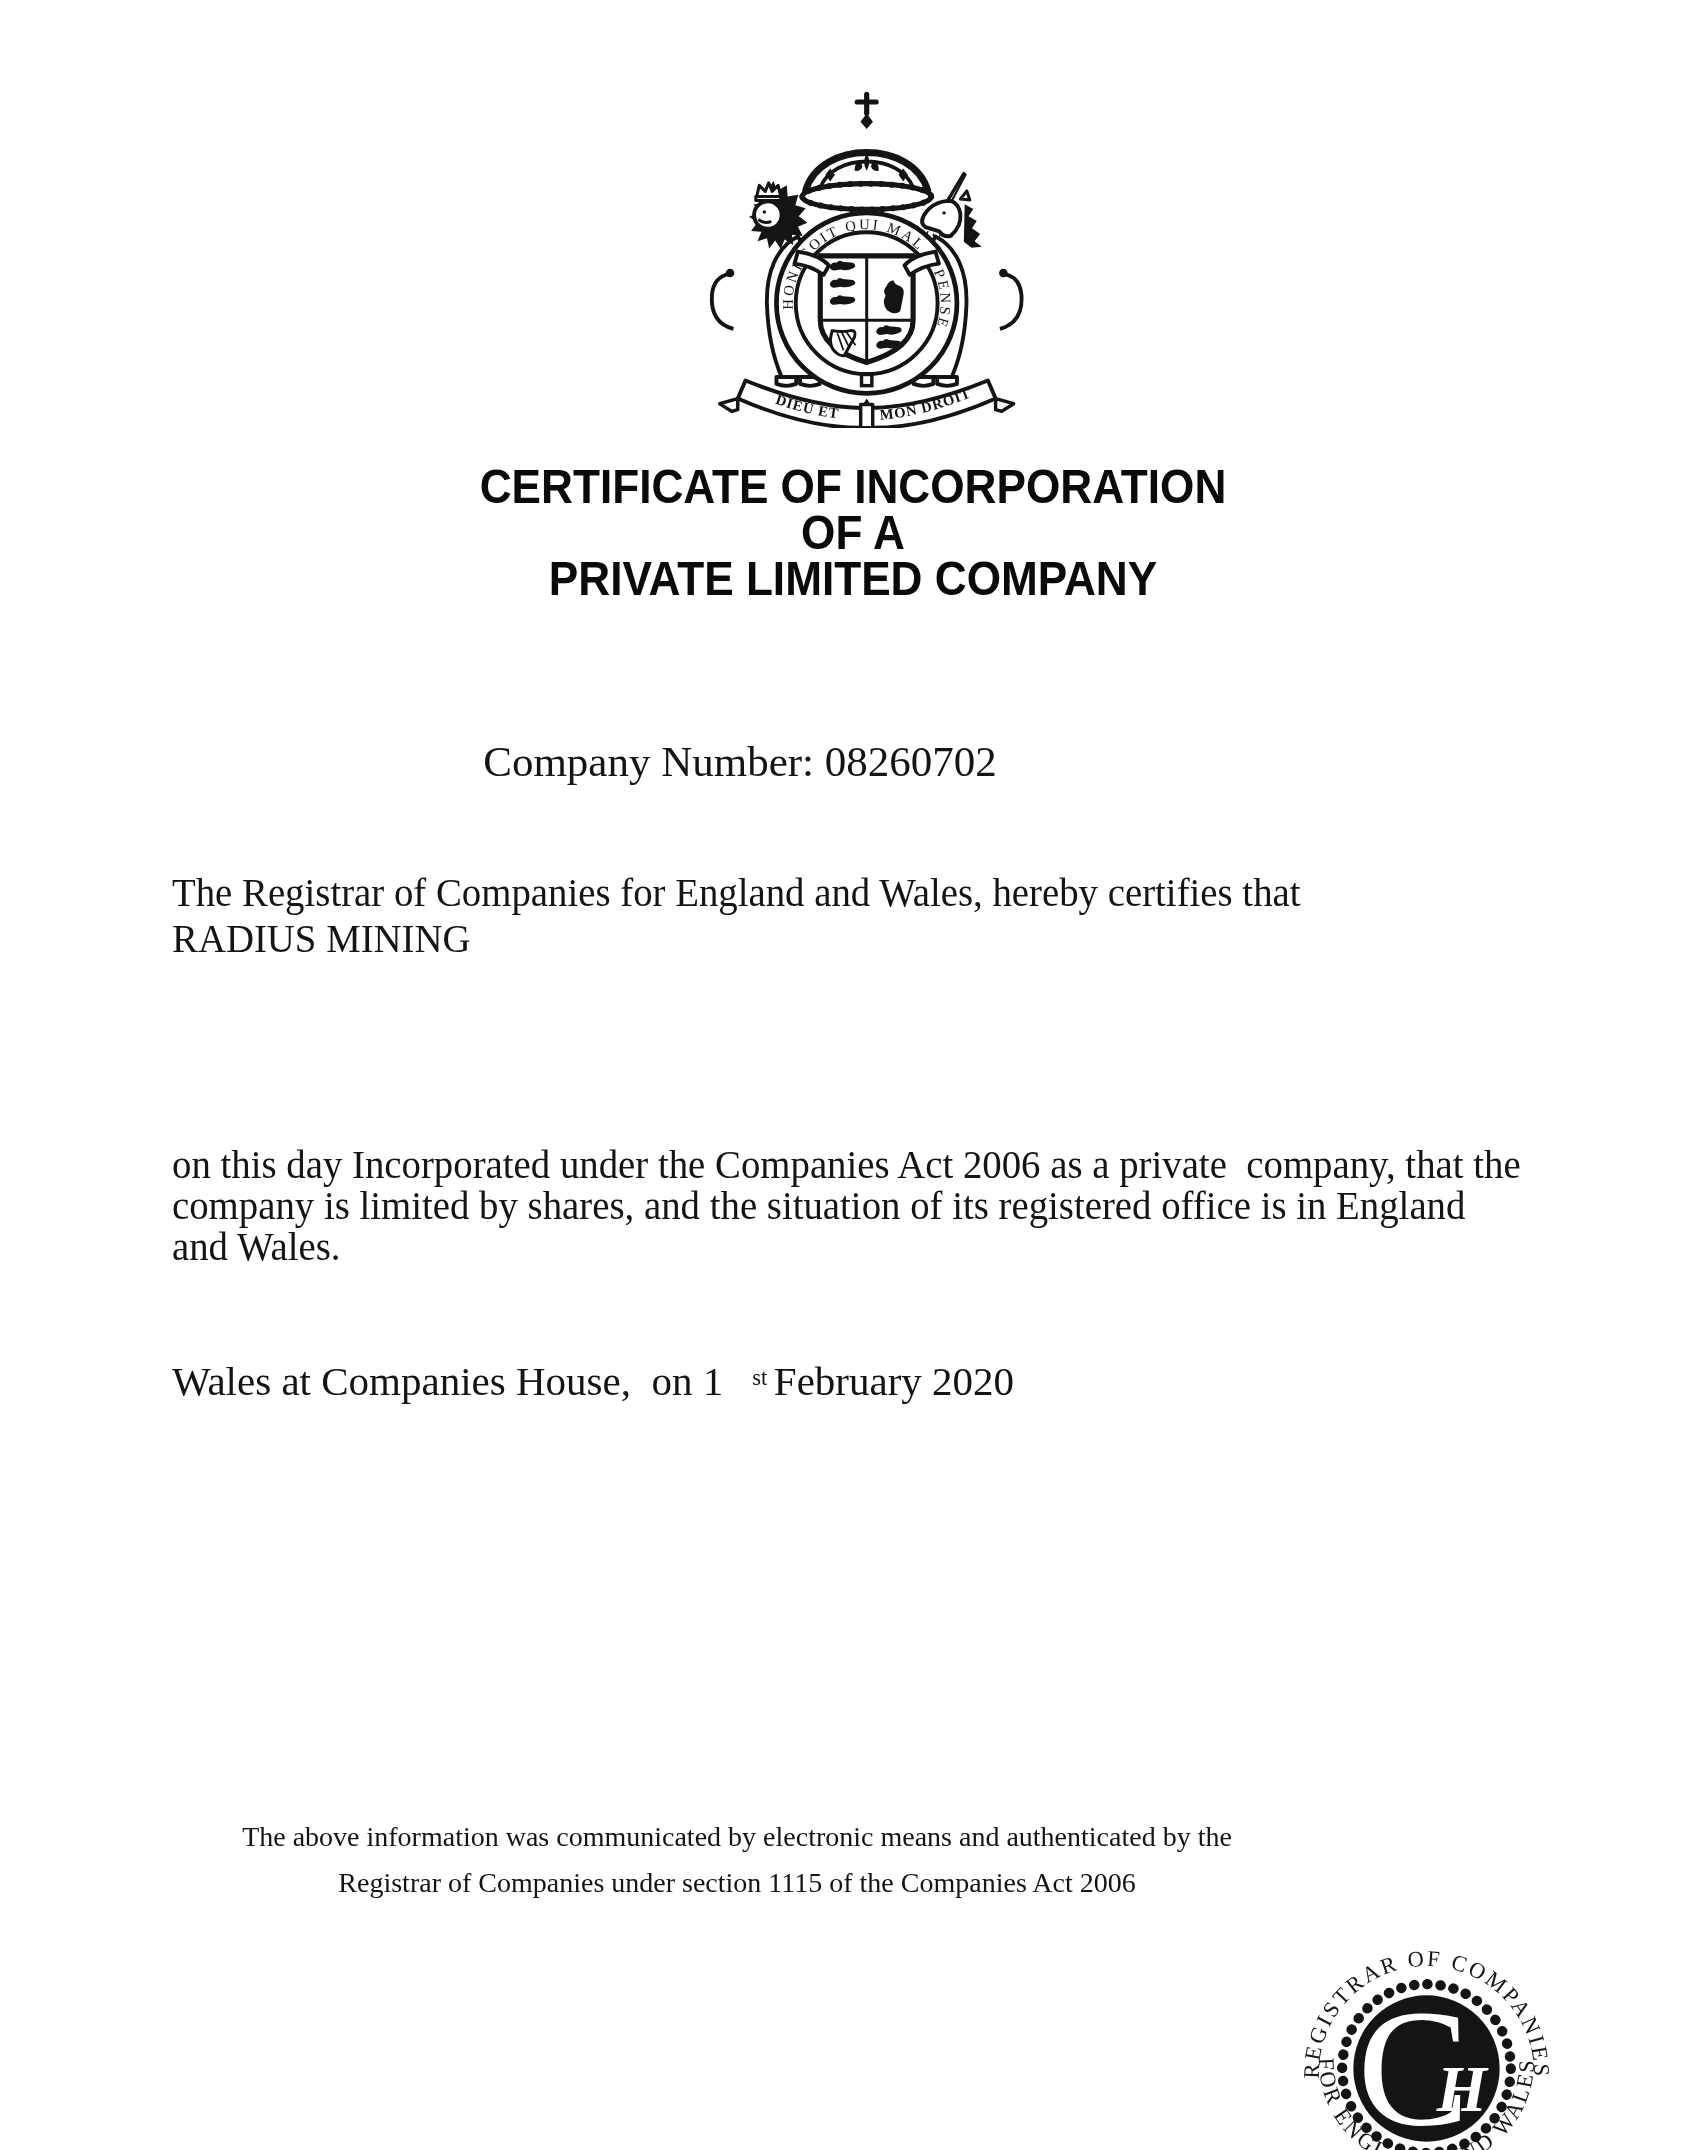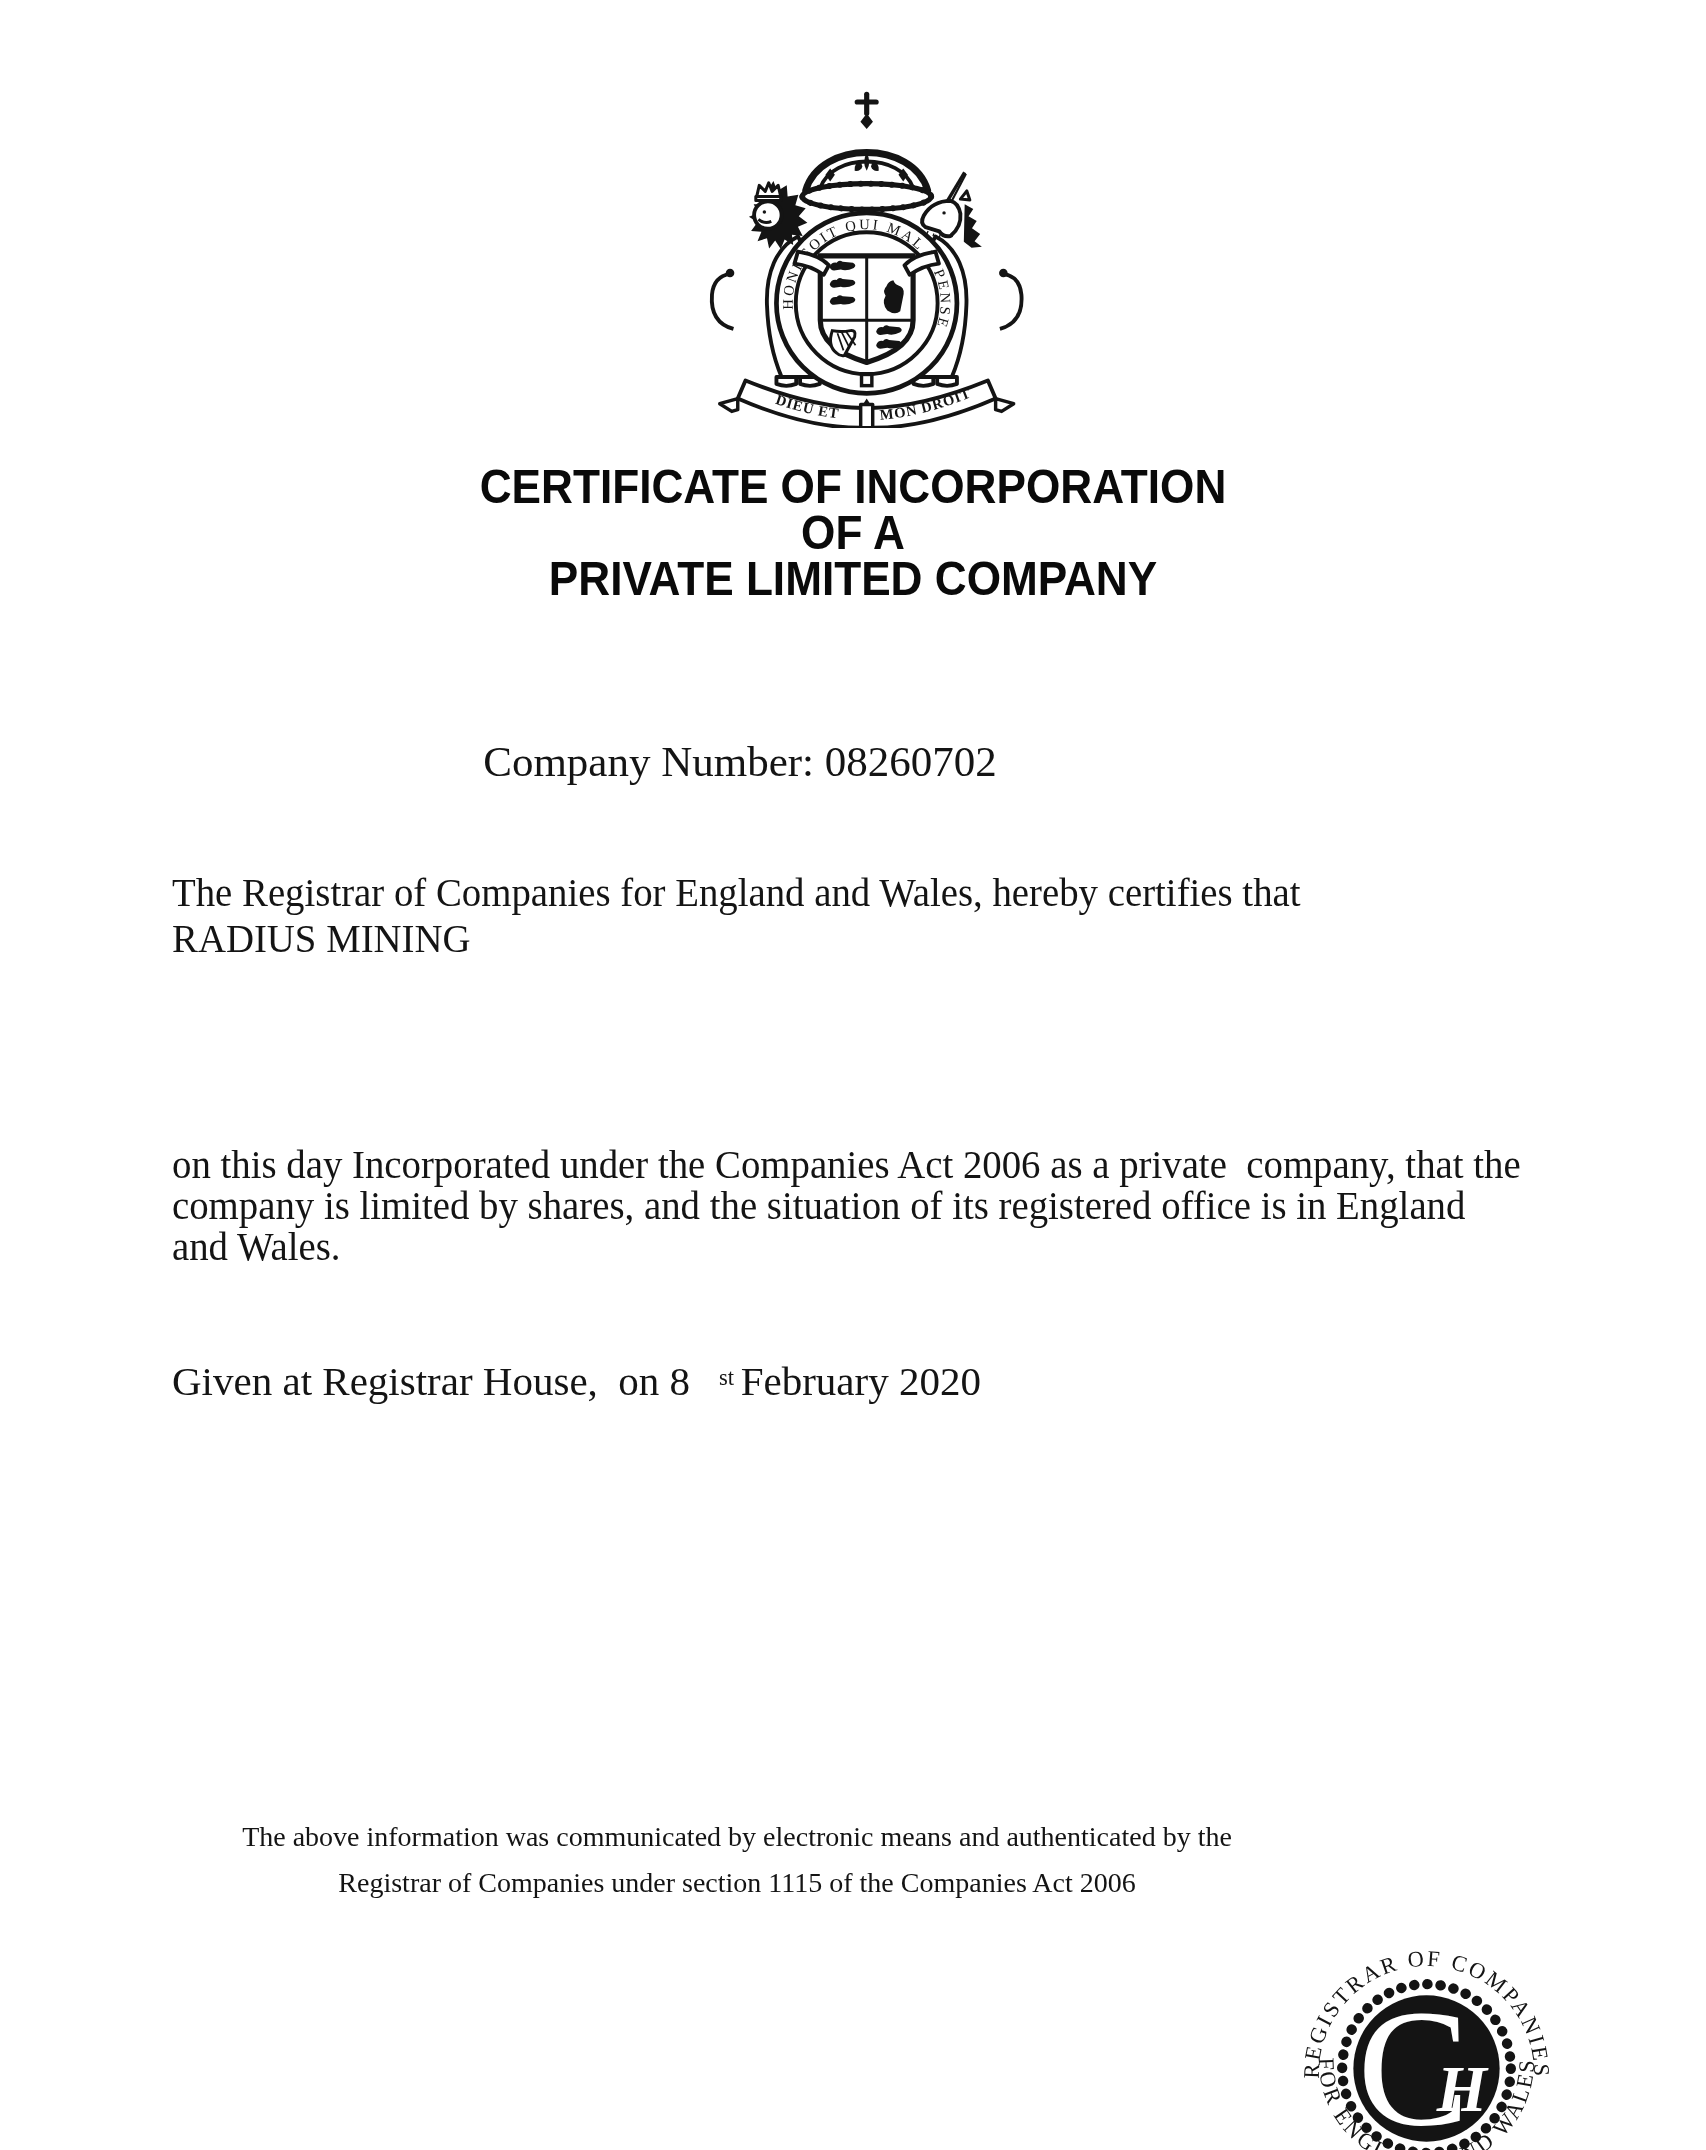--- a/index.html
+++ b/index.html
@@ -163,21 +163,21 @@
   <div class="abs certifies-block">
     <div>The Registrar of Companies for England and Wales, hereby certifies that</div>
     <div>RADIUS MINING</div>
   </div>
 
   <div class="abs paragraph">on this day Incorporated under the Companies Act 2006 as a private  company, that the
 company is limited by shares, and the situation of its registered office is in England
 and Wales.</div>
 
   <div class="abs given-line">
-    <span>Given at Registrar House,</span><span class="given-mid">on 8</span><span class="given-sup">st</span><span class="given-suffix">February 2020</span>
+    <span>Wales at Companies House,</span><span class="given-mid">on 1</span><span class="given-sup">st</span><span class="given-suffix">February 2020</span>
   </div>
 
   <div class="abs footer">
     <div>The above information was communicated by electronic means and authenticated by the</div>
     <div>Registrar of Companies under section 1115 of the Companies Act 2006</div>
   </div>
 
   <svg class="abs seal-svg" viewBox="0 0 760 760" xmlns="http://www.w3.org/2000/svg" xmlns:xlink="http://www.w3.org/1999/xlink">
     <defs>
       <path id="sealTop" d="M140,462 A250,250 0 1 1 620,462" fill="none"></path>

